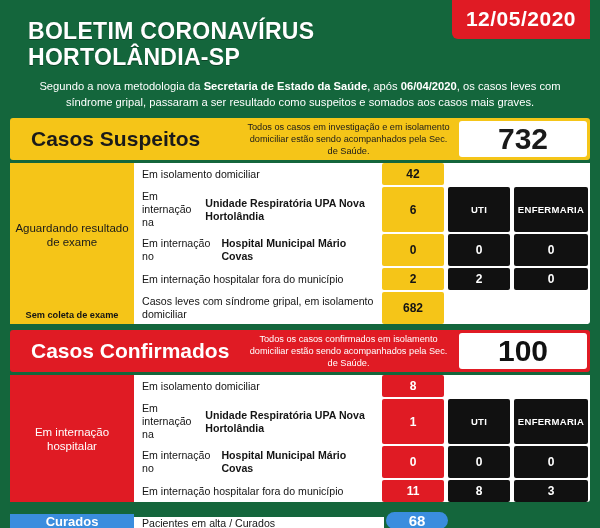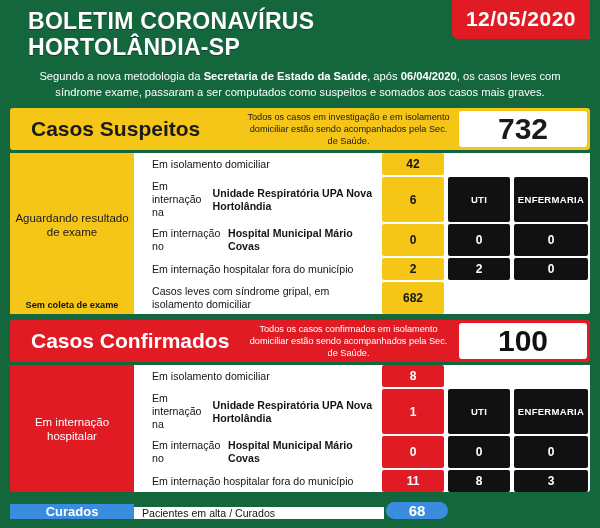--- a/index.html
+++ b/index.html
@@ -5,21 +5,21 @@
   html,body{margin:0;padding:0;}
   body{
     width:600px;height:528px;
     background:#0f5132;
     font-family:"Liberation Sans", sans-serif;
     overflow:hidden;
   }
   .page{position:relative;width:600px;height:528px;background:#14663c;box-sizing:border-box;padding:0 10px;}
 
   
-  .header{position:relative;height:62px;padding-top:4px;}
+  .header{position:relative;height:62px;padding-top:14px;}
   .title{
     color:#ffffff;font-weight:bold;font-size:23px;line-height:26px;
     letter-spacing:0.3px;padding-left:18px;padding-top:4px;
     text-shadow:0 1px 0 rgba(0,0,0,.35);
   }
   .date-badge{
     position:absolute;right:0;top:0;
     background:#e01b24;color:#fff;font-weight:bold;font-size:21px;
     padding:7px 14px 8px 14px;border-radius:0 0 0 6px;
     letter-spacing:.5px;
@@ -69,21 +69,21 @@
     text-align:center;font-weight:normal;font-size:11.5px;line-height:14px;
     color:#1a1a1a;padding:4px;
   }
   .sidelabel.yellow{background:#f5c518;}
   .sidelabel.red{background:#e01b24;color:#ffffff;}
   .rows{flex:1;}
   .row{display:flex;align-items:stretch;border-bottom:2px solid #ffffff;min-height:22px;}
   .row:last-child{border-bottom:none;}
   .row .desc{
     flex:1;display:flex;align-items:center;font-size:10.6px;color:#141414;
-    padding:3px 6px 3px 8px;line-height:13px;background:#ffffff;margin-left:10px;
+    padding:3px 6px 3px 8px;line-height:13px;background:#ffffff;
   }
   .row .desc b{font-weight:bold;}
   .cell{
     flex:0 0 62px;display:flex;align-items:center;justify-content:center;
     font-weight:bold;font-size:12px;margin:0 2px;border-radius:2px;
   }
   .cell.val-y{background:#f5c518;color:#141414;}
   .cell.val-r{background:#e01b24;color:#ffffff;}
   .cell.hdr{
     background:#111111;color:#ffffff;font-size:9.5px;font-weight:bold;
@@ -126,21 +126,21 @@
 
   <div class="header">
     <div class="title">
       <div>BOLETIM CORONAVÍRUS</div>
       <div>HORTOLÂNDIA-SP</div>
     </div>
     <div class="date-badge">12/05/2020</div>
   </div>
 
   <div class="subtitle">
-    <span>Segundo a nova metodologia da </span><b>Secretaria de Estado da Saúde</b><span>, após </span><b>06/04/2020</b><span>, os casos leves com síndrome exame, passaram a ser computados como suspeitos e somados aos casos mais graves.</span>
+    <span>Segundo a nova metodologia da </span><b>Secretaria de Estado da Saúde</b><span>, após </span><b>06/04/2020</b><span>, os casos leves com síndrome gripal, passaram a ser resultado como suspeitos e somados aos casos mais graves.</span>
   </div>
 
   <div class="section">
     <div class="band suspect">
       <div class="band-title">Casos Suspeitos</div>
       <div class="band-note">Todos os casos em investigação e em isolamento domiciliar estão sendo acompanhados pela Sec. de Saúde.</div>
       <div class="band-total">732</div>
     </div>
 
     <div class="body">

